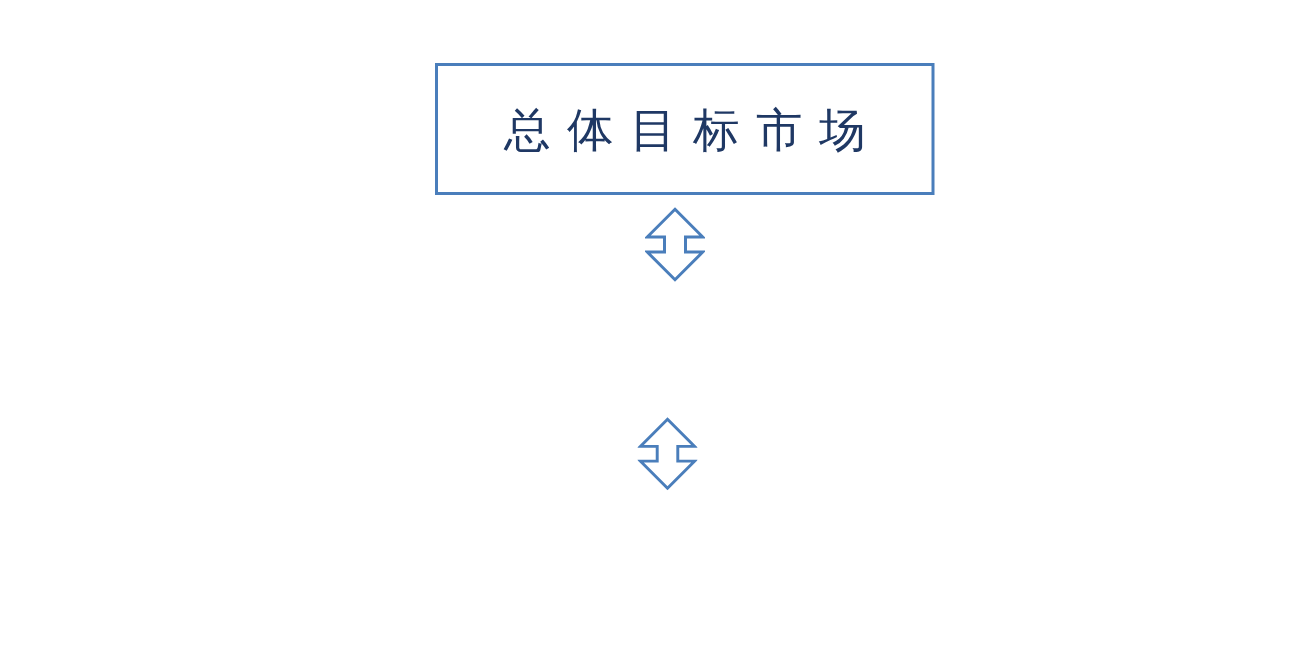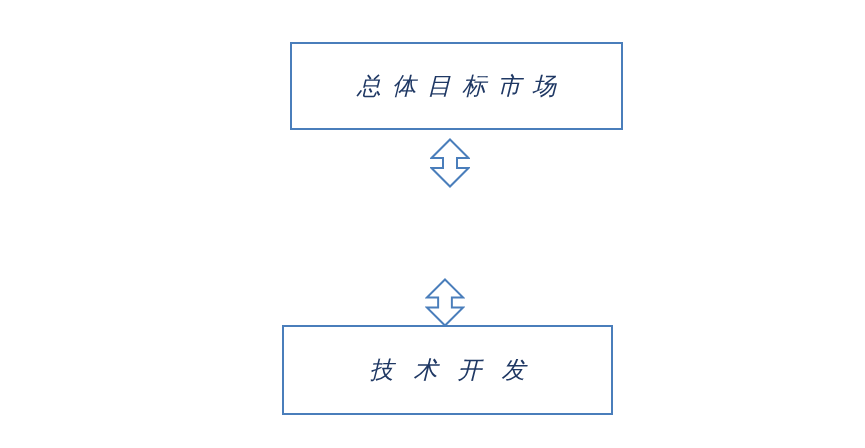--- a/index.html
+++ b/index.html
@@ -24,24 +24,23 @@
     position: absolute;
     box-sizing: border-box;
     border: 2px solid var(--accent);
     background: var(--bg);
     display: flex;
     align-items: center;
     justify-content: center;
   }
   .node-label {
     color: var(--text);
-    font-size: 24px;
+    font-size: 31px;
     white-space: nowrap;
     line-height: 1;
-    font-style: italic;
   }
   .node1 { left: 290px; top: 42px;  width: 333px; height: 88px; }
   .node2 { left: 289px; top: 188px; width: 331px; height: 89px; }
   .node3 { left: 282px; top: 325px; width: 331px; height: 90px; }
   .label1 { letter-spacing: 11px; text-indent: 11px; }
   .label2 { letter-spacing: 18px; text-indent: 18px; }
   .label3 { letter-spacing: 20px; text-indent: 20px; }
   .arrow {
     position: absolute;
     display: block;
@@ -66,17 +65,14 @@
 
   <svg class="arrow arrow1" viewBox="0 0 40 50" aria-hidden="true">
     <path d="M20 1.5 L38.5 20 L27 20 L27 30 L38.5 30 L20 48.5 L1.5 30 L13 30 L13 20 L1.5 20 Z"></path>
   </svg>
 
 
   <svg class="arrow arrow2" viewBox="0 0 40 50" aria-hidden="true">
     <path d="M20 1.5 L38.5 20 L27 20 L27 30 L38.5 30 L20 48.5 L1.5 30 L13 30 L13 20 L1.5 20 Z"></path>
   </svg>
 
-  <div class="node node3">
-    <span class="node-label label3">技术开发</span>
-  </div>
 
 </div>
 
 </body></html>

